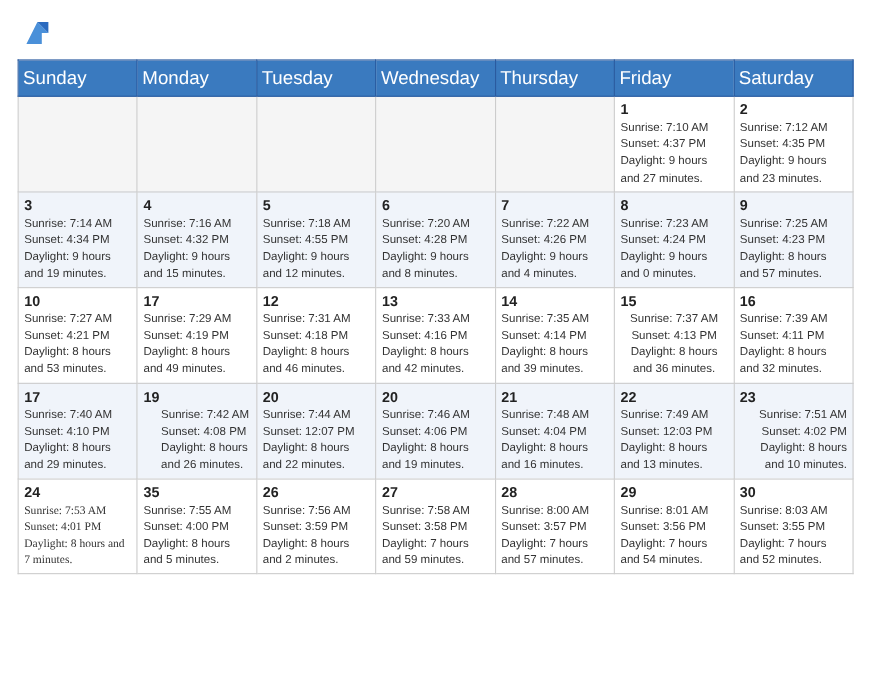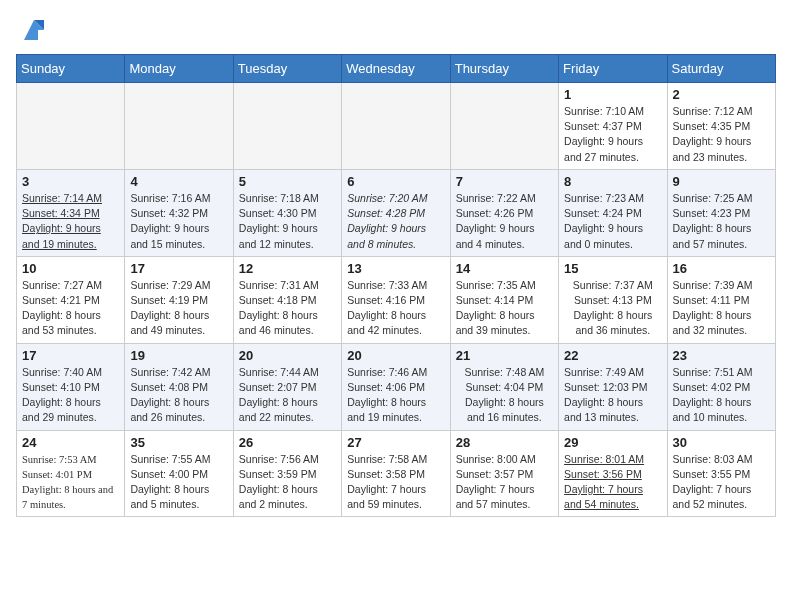--- a/index.html
+++ b/index.html
@@ -48,21 +48,21 @@
     .calendar {
       width: 100%;
       border-collapse: collapse;
       font-size: 11px;
     }
     .calendar th {
       background: #3a7abf;
       color: #fff;
       padding: 6px 4px;
       text-align: left;
-      font-size: 13px;
+      font-size: 17px;
       font-weight: normal;
       border: 1px solid #2a5a9f;
     }
     .calendar td {
       vertical-align: top;
       border: 1px solid #ccc;
       padding: 4px 5px;
       width: 107px;
       min-height: 80px;
       background: #fff;
@@ -142,39 +142,39 @@
         <td>
           <span class="day-num">2</span>
           <div class="day-info" style="white-space: pre-line;">Sunrise: 7:12 AM
 Sunset: 4:35 PM
 Daylight: 9 hours and 23 minutes.</div>
         </td>
       </tr>
       <tr class="row-gray">
         <td>
           <span class="day-num">3</span>
-          <div class="day-info" style="white-space: pre-line; text-decoration: underline;">Sunrise: 7:14 AM
+          <div class="day-info" style="white-space: pre-line;">Sunrise: 7:14 AM
 Sunset: 4:34 PM
 Daylight: 9 hours and 19 minutes.</div>
         </td>
         <td>
           <span class="day-num">4</span>
           <div class="day-info" style="white-space: pre-line;">Sunrise: 7:16 AM
 Sunset: 4:32 PM
 Daylight: 9 hours and 15 minutes.</div>
         </td>
         <td>
           <span class="day-num">5</span>
           <div class="day-info" style="white-space: pre-line;">Sunrise: 7:18 AM
-Sunset: 4:30 PM
+Sunset: 4:55 PM
 Daylight: 9 hours and 12 minutes.</div>
         </td>
         <td>
           <span class="day-num">6</span>
-          <div class="day-info" style="white-space: pre-line; font-style: italic;">Sunrise: 7:20 AM
+          <div class="day-info" style="white-space: pre-line;">Sunrise: 7:20 AM
 Sunset: 4:28 PM
 Daylight: 9 hours and 8 minutes.</div>
         </td>
         <td>
           <span class="day-num">7</span>
           <div class="day-info" style="white-space: pre-line;">Sunrise: 7:22 AM
 Sunset: 4:26 PM
 Daylight: 9 hours and 4 minutes.</div>
         </td>
         <td>
@@ -236,51 +236,51 @@
       </tr>
       <tr class="row-gray">
         <td>
           <span class="day-num">17</span>
           <div class="day-info" style="white-space: pre-line;">Sunrise: 7:40 AM
 Sunset: 4:10 PM
 Daylight: 8 hours and 29 minutes.</div>
         </td>
         <td>
           <span class="day-num">19</span>
-          <div class="day-info" style="white-space: pre-line;">Sunrise: 7:42 AM
+          <div class="day-info" style="white-space: pre-line; margin-left: 16px;">Sunrise: 7:42 AM
 Sunset: 4:08 PM
 Daylight: 8 hours and 26 minutes.</div>
         </td>
         <td>
           <span class="day-num">20</span>
           <div class="day-info" style="white-space: pre-line;">Sunrise: 7:44 AM
-Sunset: 2:07 PM
+Sunset: 12:07 PM
 Daylight: 8 hours and 22 minutes.</div>
         </td>
         <td>
           <span class="day-num">20</span>
           <div class="day-info" style="white-space: pre-line;">Sunrise: 7:46 AM
 Sunset: 4:06 PM
 Daylight: 8 hours and 19 minutes.</div>
         </td>
         <td>
           <span class="day-num">21</span>
-          <div class="day-info" style="white-space: pre-line; text-align: center;">Sunrise: 7:48 AM
+          <div class="day-info" style="white-space: pre-line;">Sunrise: 7:48 AM
 Sunset: 4:04 PM
 Daylight: 8 hours and 16 minutes.</div>
         </td>
         <td>
           <span class="day-num">22</span>
           <div class="day-info" style="white-space: pre-line;">Sunrise: 7:49 AM
 Sunset: 12:03 PM
 Daylight: 8 hours and 13 minutes.</div>
         </td>
         <td>
           <span class="day-num">23</span>
-          <div class="day-info" style="white-space: pre-line;">Sunrise: 7:51 AM
+          <div class="day-info" style="white-space: pre-line; text-align: right;">Sunrise: 7:51 AM
 Sunset: 4:02 PM
 Daylight: 8 hours and 10 minutes.</div>
         </td>
       </tr>
       <tr class="row-white">
         <td>
           <span class="day-num">24</span>
           <div class="day-info" style="white-space: pre-line; font-family: Liberation Serif, serif;">Sunrise: 7:53 AM
 Sunset: 4:01 PM
 Daylight: 8 hours and 7 minutes.</div>
@@ -304,21 +304,21 @@
 Daylight: 7 hours and 59 minutes.</div>
         </td>
         <td>
           <span class="day-num">28</span>
           <div class="day-info" style="white-space: pre-line;">Sunrise: 8:00 AM
 Sunset: 3:57 PM
 Daylight: 7 hours and 57 minutes.</div>
         </td>
         <td>
           <span class="day-num">29</span>
-          <div class="day-info" style="white-space: pre-line; text-decoration: underline;">Sunrise: 8:01 AM
+          <div class="day-info" style="white-space: pre-line;">Sunrise: 8:01 AM
 Sunset: 3:56 PM
 Daylight: 7 hours and 54 minutes.</div>
         </td>
         <td>
           <span class="day-num">30</span>
           <div class="day-info" style="white-space: pre-line;">Sunrise: 8:03 AM
 Sunset: 3:55 PM
 Daylight: 7 hours and 52 minutes.</div>
         </td>
       </tr>

